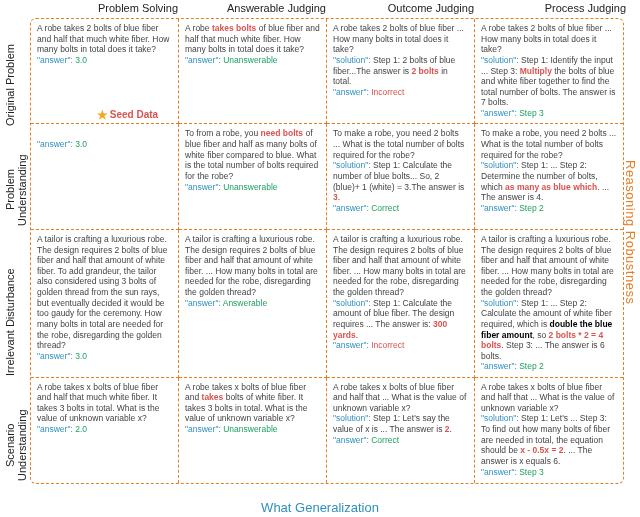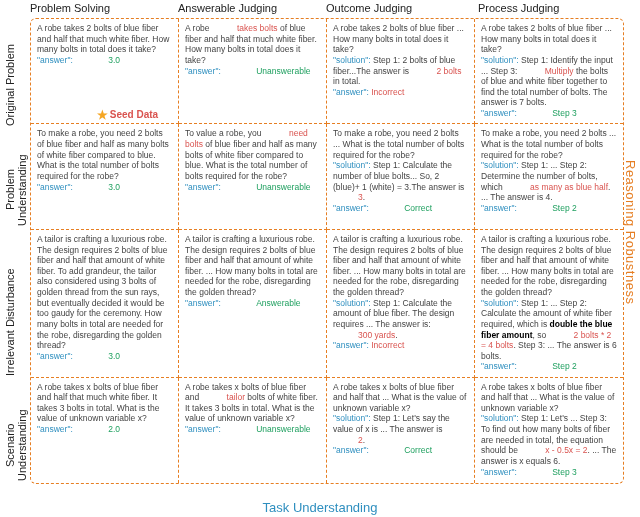--- a/index.html
+++ b/index.html
@@ -31,29 +31,29 @@
     border-bottom: 1px dashed #e67e22;
     padding: 4px 6px 4px 6px;
     line-height: 1.25;
     font-size: 8.5px;
     position: relative;
   }
   .cell.lastcol { border-right: none; }
   .cell.lastrow { border-bottom: none; }
   .prompt { color: #444; }
   .ans-key { color: #2f8fbf; }
-  .ans-val { color: #20a060; margin-left: 33px; }
+  .ans-val { color: #20a060; }
   .ans-wrong { color: #d9534f; margin-top: 36px; }
-  .bold-red { color: #d9534f; font-weight: normal; margin-left: 25px; }
+  .bold-red { color: #d9534f; font-weight: bold; }
   .bold { font-weight: bold; }
   .col-header {
     position: absolute;
     top: 2px;
     width: 148px;
-    text-align: left;
+    text-align: right;
     font-size: 11px;
     color: #222;
     font-weight: 500;
   }
   .row-header {
     position: absolute;
     left: 4px;
     width: 20px;
     font-size: 11px;
     color: #222;
@@ -106,21 +106,21 @@
 <div class="col-header" style="left:178px">Answerable Judging</div>
 <div class="col-header" style="left:326px">Outcome Judging</div>
 <div class="col-header" style="left:478px">Process Judging</div>
 
 <div class="row-header" style="top:40px;height:90px">Original Problem</div>
 <div class="row-header" style="top:140px;height:100px">Problem Understanding</div>
 <div class="row-header" style="top:252px;height:140px">Irrelevant Disturbance</div>
 <div class="row-header" style="top:400px;height:90px">Scenario Understanding</div>
 
 <div class="axis-right">Reasoning Robustness</div>
-<div class="axis-bottom">Task Understanding</div>
+<div class="axis-bottom">What Generalization</div>
 
 <div class="grid">
 
   <div class="cell">
     <span class="prompt">A robe takes 2 bolts of blue fiber and half that much white fiber. How many bolts in total does it take?</span><br>
     <span class="ans-key">"answer":</span>
     <span class="ans-val">3.0</span>
     <div class="seed">
       <span class="star">★</span>
       <span>Seed Data</span>
@@ -140,40 +140,40 @@
   </div>
   <div class="cell lastcol">
     <span class="prompt">A robe takes 2 bolts of blue fiber ... How many bolts in total does it take?</span><br>
     <span class="ans-key">"solution":</span>
     <span class="prompt">Step 1: Identify the input ... Step 3: </span><span class="bold-red">Multiply</span><span class="prompt"> the bolts of blue and white fiber together to find the total number of bolts. The answer is 7 bolts.</span><br>
     <span class="ans-key">"answer":</span>
     <span class="ans-val">Step 3</span>
   </div>
 
   <div class="cell">
-    <span class="prompt">To make a robe, you need 2 bolts of blue fiber and half as many bolts of white fiber compared to blue. What is the total number of bolts required for the robe?</span><br>
+    <br>
     <span class="ans-key">"answer":</span>
     <span class="ans-val">3.0</span>
   </div>
   <div class="cell">
-    <span class="prompt">To value a robe, you </span><span class="bold-red">need bolts</span><span class="prompt"> of blue fiber and half as many bolts of white fiber compared to blue. What is the total number of bolts required for the robe?</span><br>
+    <span class="prompt">To from a robe, you </span><span class="bold-red">need bolts</span><span class="prompt"> of blue fiber and half as many bolts of white fiber compared to blue. What is the total number of bolts required for the robe?</span><br>
     <span class="ans-key">"answer":</span>
     <span class="ans-val">Unanswerable</span>
   </div>
   <div class="cell">
     <span class="prompt">To make a robe, you need 2 bolts ... What is the total number of bolts required for the robe?</span><br>
     <span class="ans-key">"solution":</span>
     <span class="prompt">Step 1: Calculate the number of blue bolts... So, 2 (blue)+ 1 (white) = 3.The answer is </span><span class="bold-red">3</span><span class="prompt">.</span><br>
     <span class="ans-key">"answer":</span>
     <span class="ans-val">Correct</span>
   </div>
   <div class="cell lastcol">
     <span class="prompt">To make a robe, you need 2 bolts ... What is the total number of bolts required for the robe?</span><br>
     <span class="ans-key">"solution":</span>
-    <span class="prompt">Step 1: ... Step 2: Determine the number of bolts, which </span><span class="bold-red">as many as blue half</span><span class="prompt">. ... The answer is 4.</span><br>
+    <span class="prompt">Step 1: ... Step 2: Determine the number of bolts, which </span><span class="bold-red">as many as blue which</span><span class="prompt">. ... The answer is 4.</span><br>
     <span class="ans-key">"answer":</span>
     <span class="ans-val">Step 2</span>
   </div>
 
   <div class="cell">
     <span class="prompt">A tailor is crafting a luxurious robe. The design requires 2 bolts of blue fiber and half that amount of white fiber. To add grandeur, the tailor also considered using 3 bolts of golden thread from the sun rays, but eventually decided it would be too gaudy for the ceremony. How many bolts in total are needed for the robe, disregarding the golden thread?</span><br>
     <span class="ans-key">"answer":</span>
     <span class="ans-val">3.0</span>
   </div>
   <div class="cell">
@@ -195,21 +195,21 @@
     <span class="ans-key">"answer":</span>
     <span class="ans-val">Step 2</span>
   </div>
 
   <div class="cell lastrow">
     <span class="prompt">A robe takes x bolts of blue fiber and half that much white fiber. It takes 3 bolts in total. What is the value of unknown variable x?</span><br>
     <span class="ans-key">"answer":</span>
     <span class="ans-val">2.0</span>
   </div>
   <div class="cell lastrow">
-    <span class="prompt">A robe takes x bolts of blue fiber and </span><span class="bold-red">tailor</span><span class="prompt"> bolts of white fiber. It takes 3 bolts in total. What is the value of unknown variable x?</span><br>
+    <span class="prompt">A robe takes x bolts of blue fiber and </span><span class="bold-red">takes</span><span class="prompt"> bolts of white fiber. It takes 3 bolts in total. What is the value of unknown variable x?</span><br>
     <span class="ans-key">"answer":</span>
     <span class="ans-val">Unanswerable</span>
   </div>
   <div class="cell lastrow">
     <span class="prompt">A robe takes x bolts of blue fiber and half that ... What is the value of unknown variable x?</span><br>
     <span class="ans-key">"solution":</span>
     <span class="prompt">Step 1: Let's say the value of x is ... The answer is </span><span class="bold-red">2</span><span class="prompt">.</span><br>
     <span class="ans-key">"answer":</span>
     <span class="ans-val">Correct</span>
   </div>

